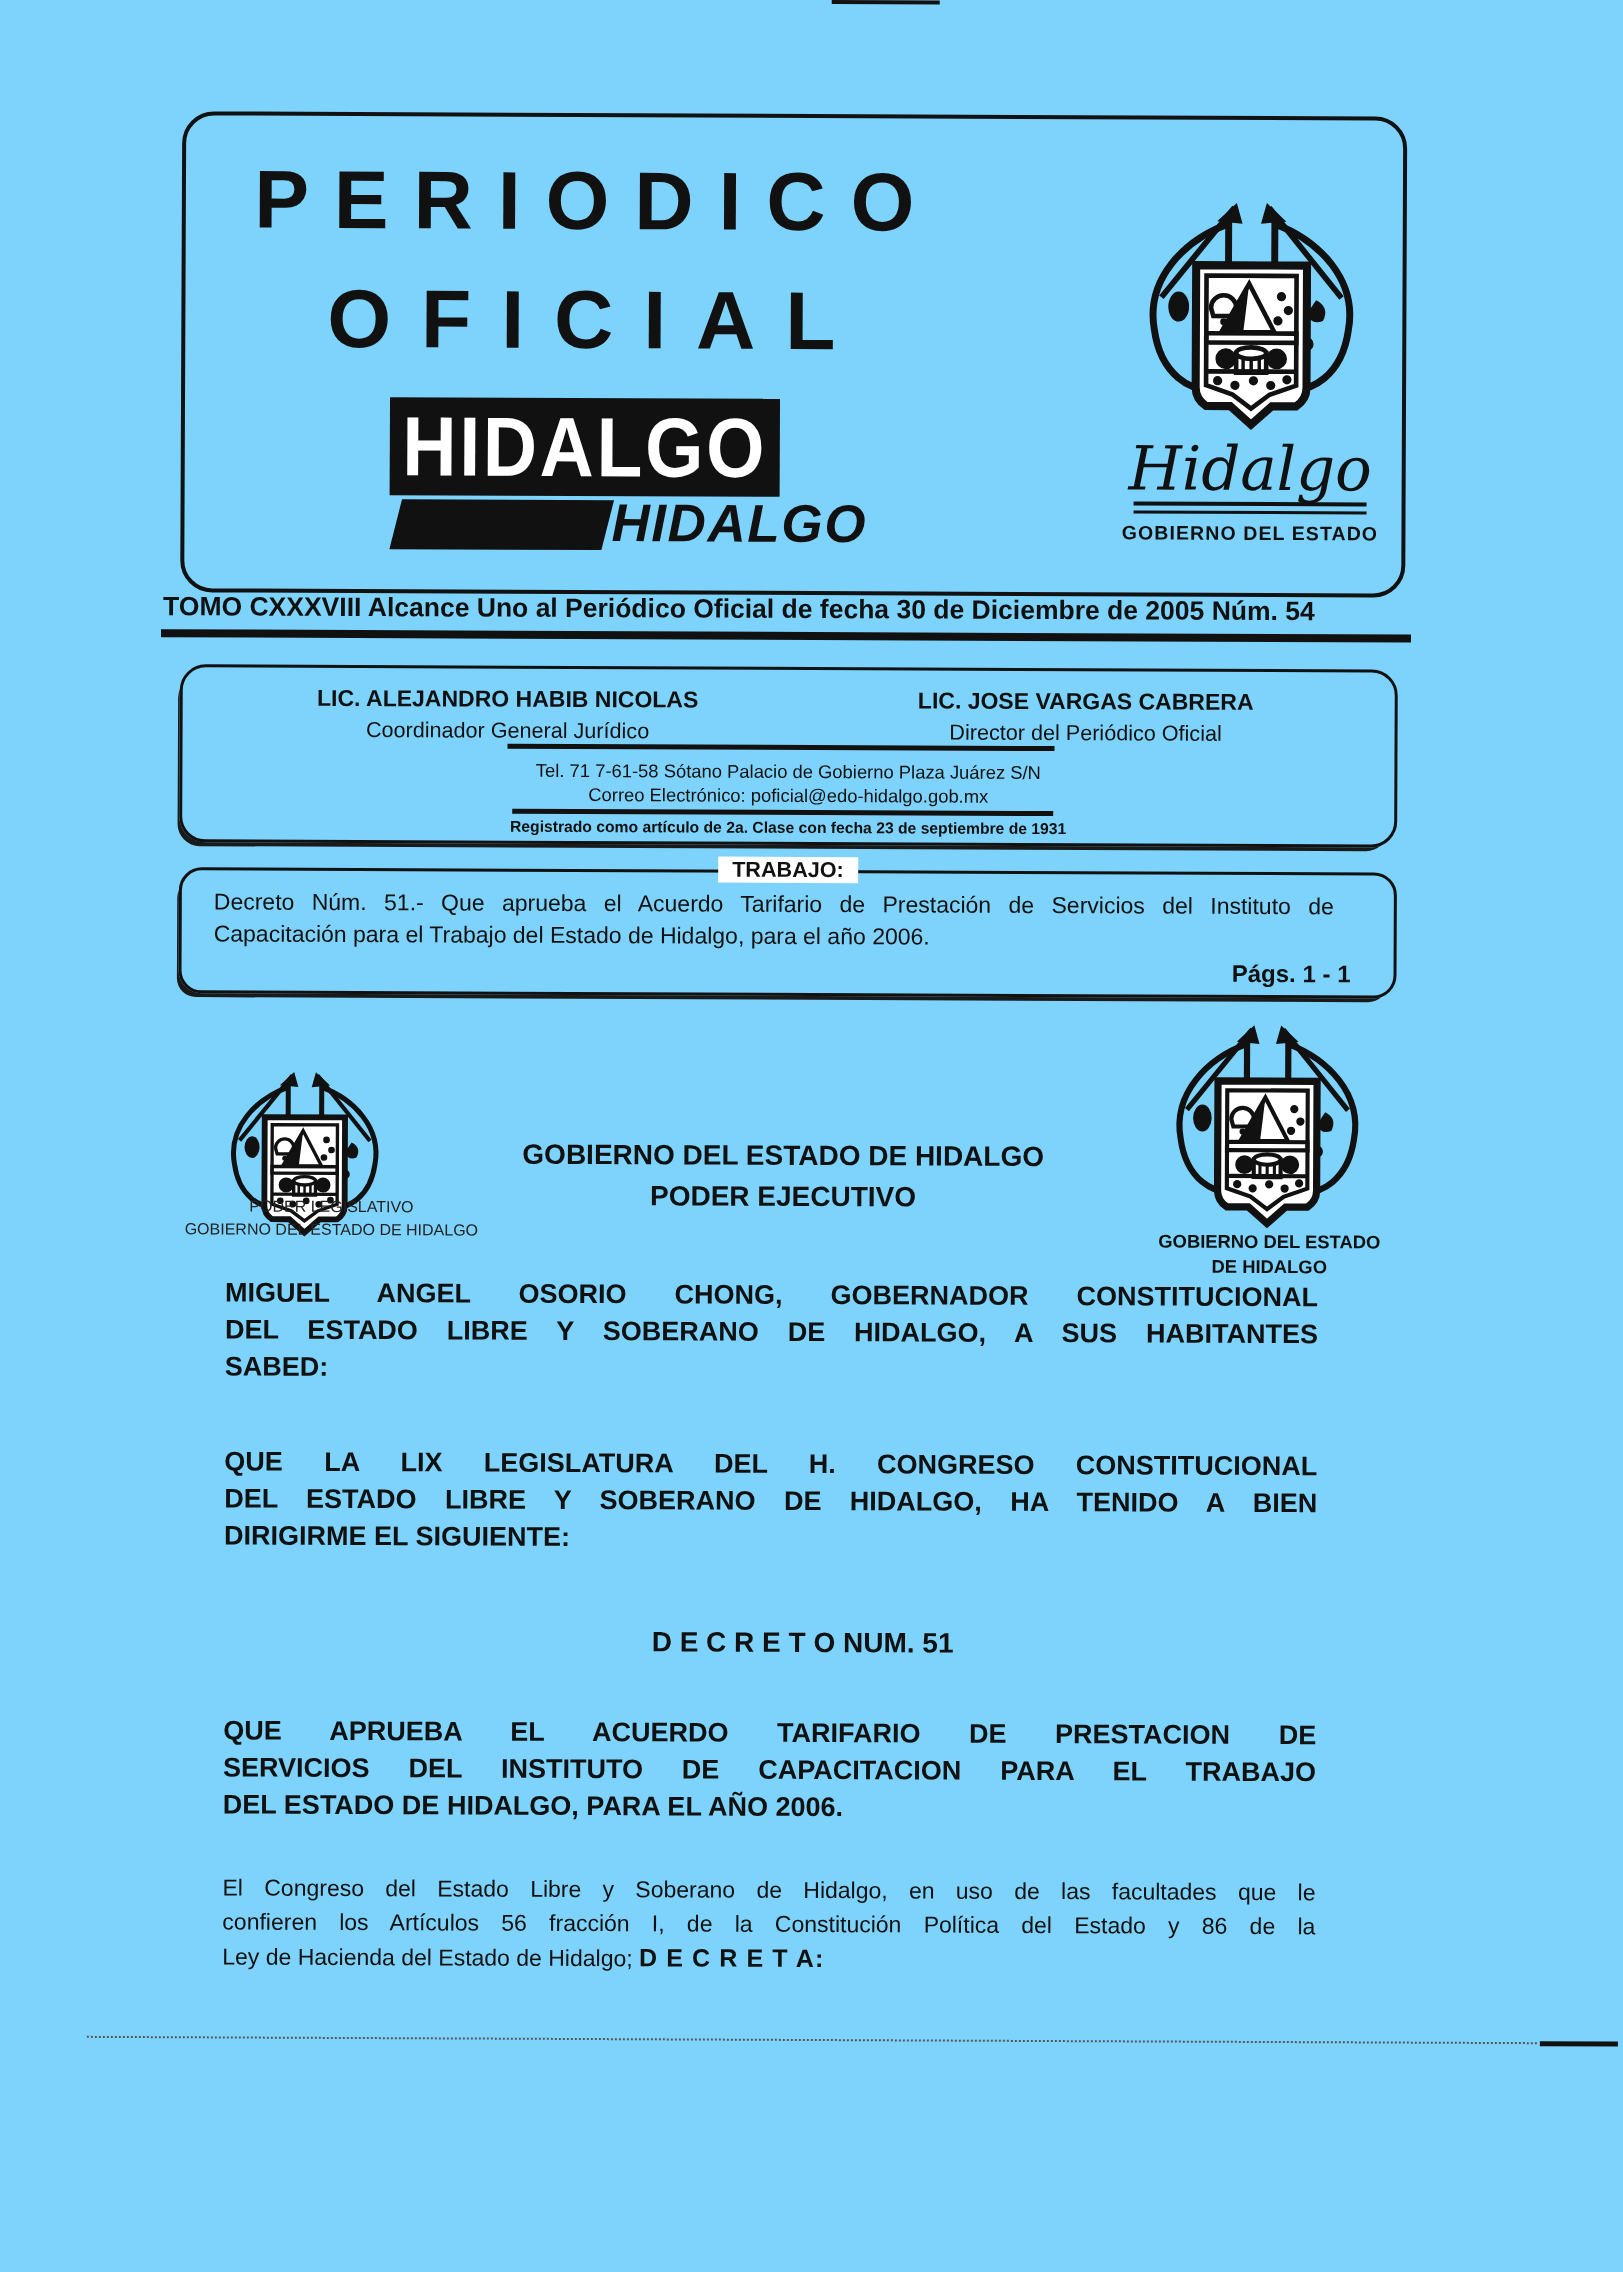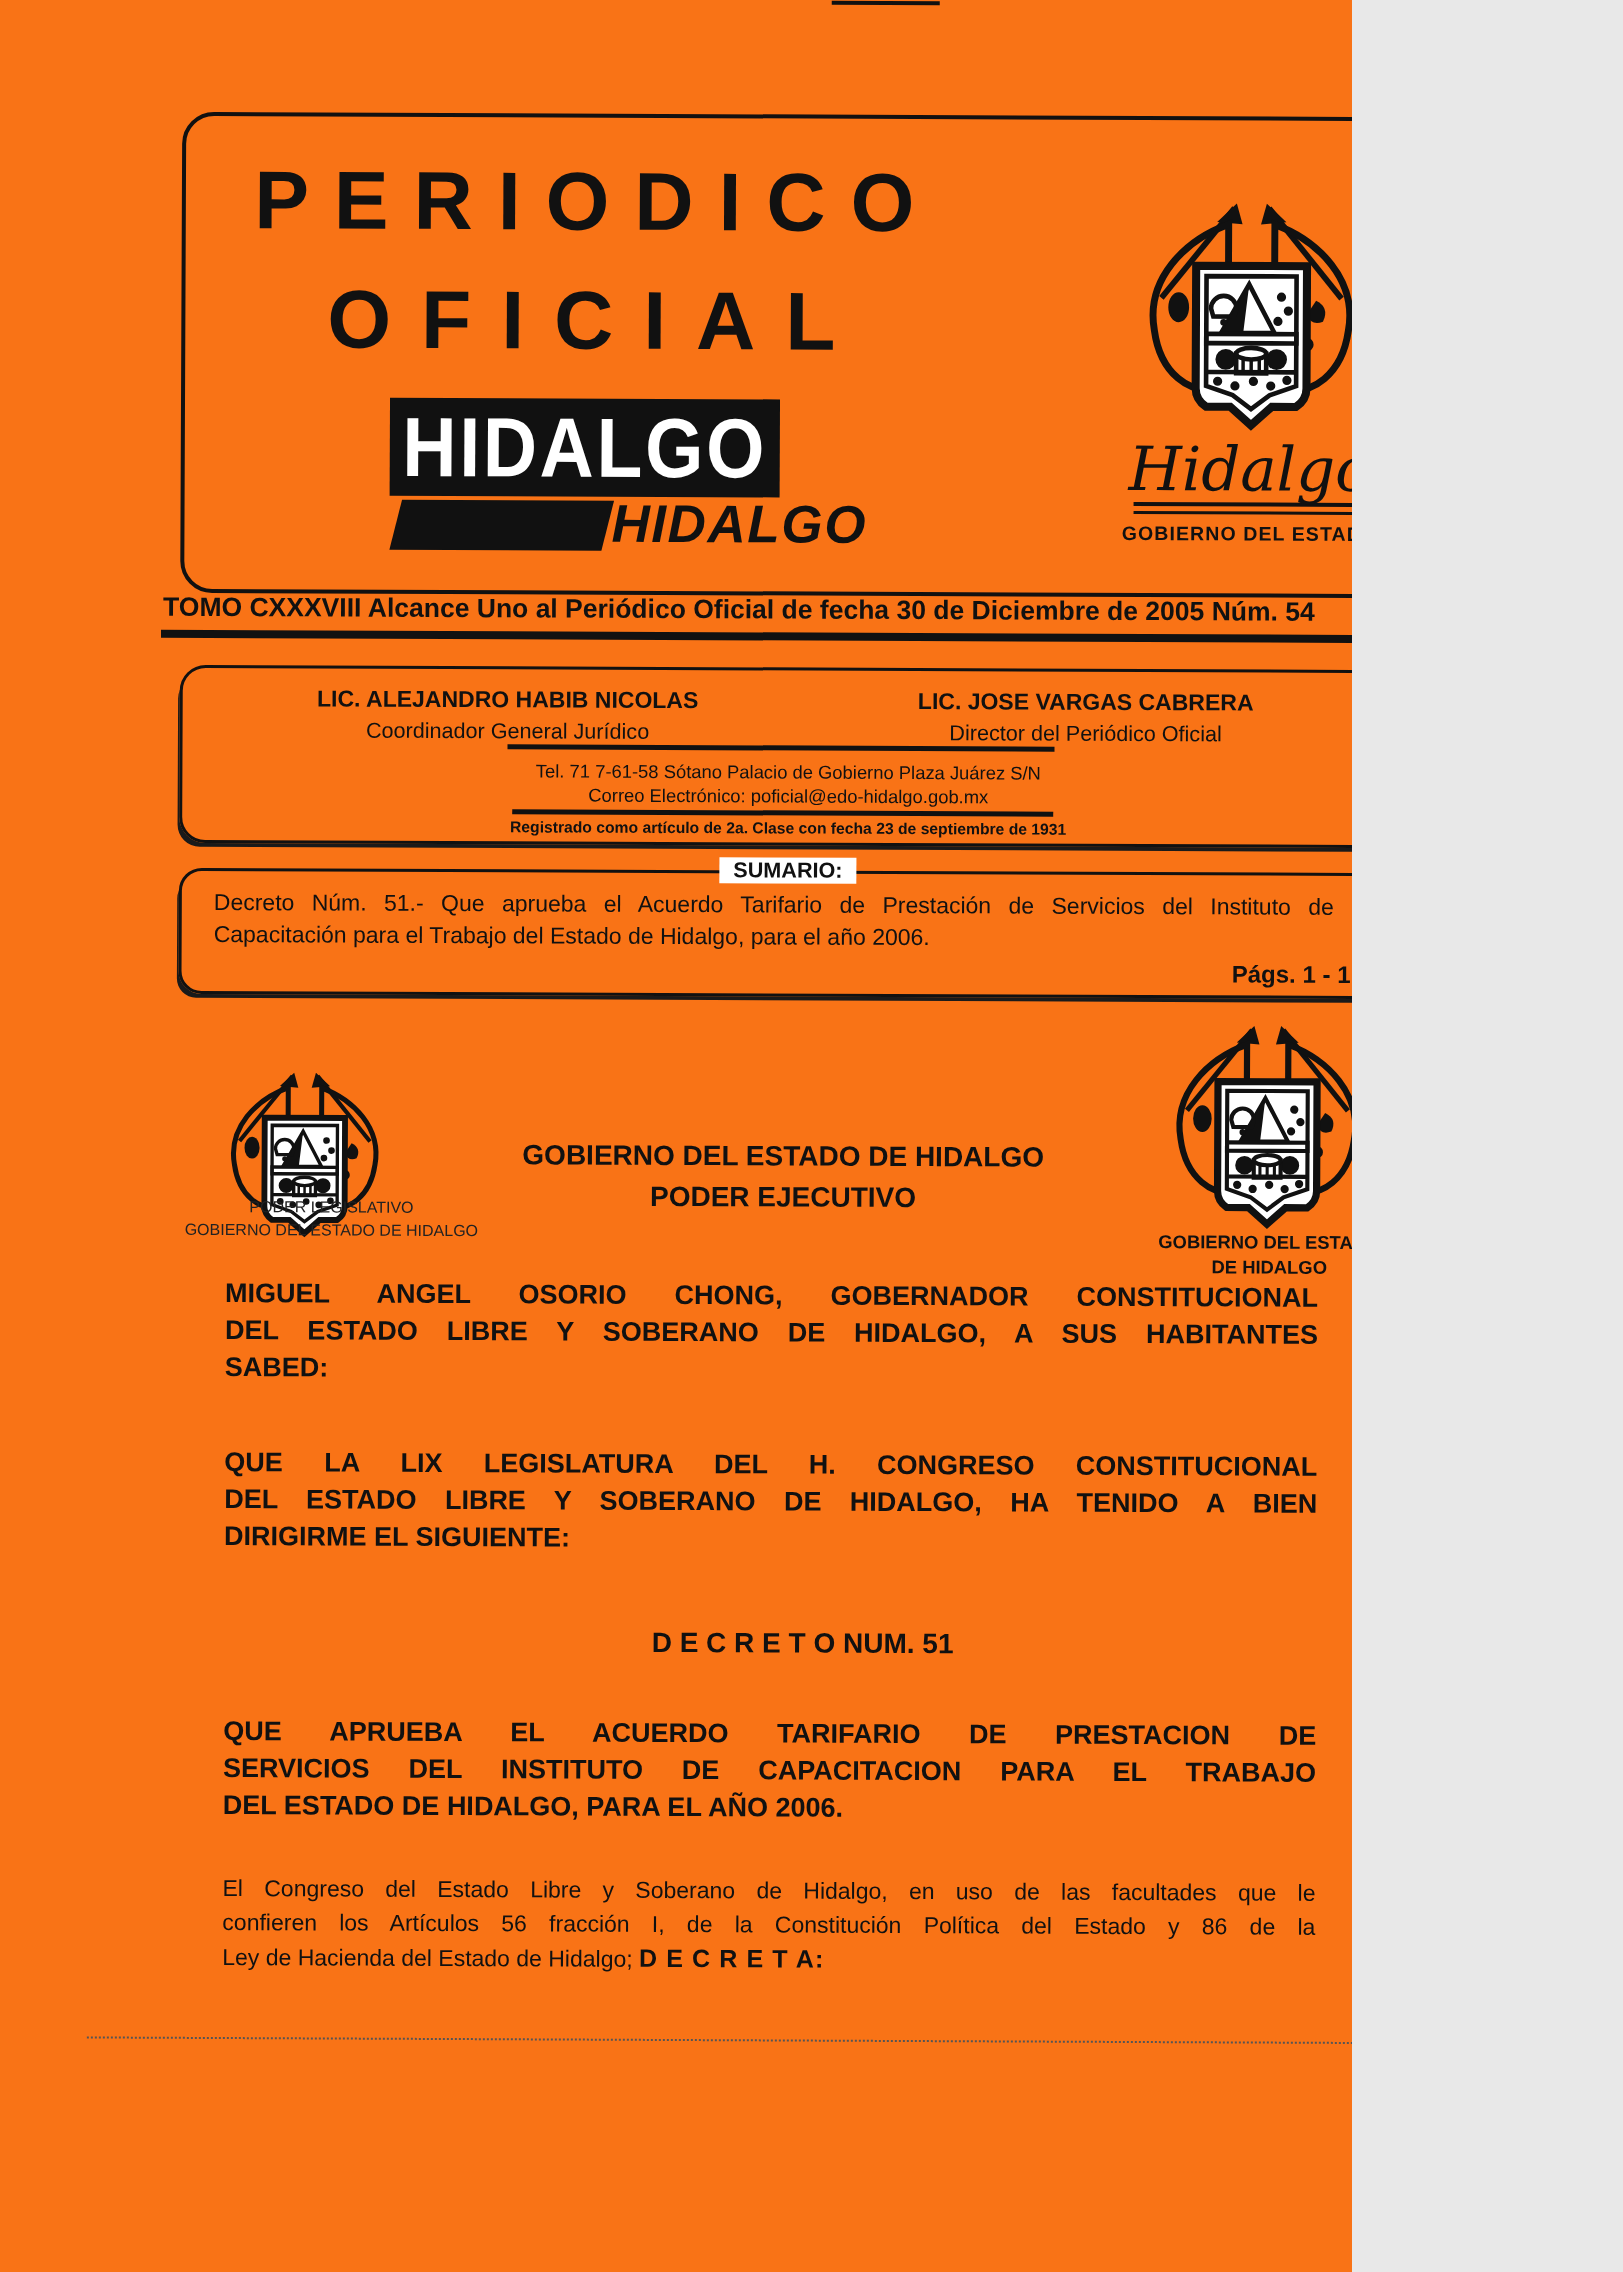--- a/index.html
+++ b/index.html
@@ -1,16 +1,16 @@
 <!DOCTYPE html>
 <html style="font-size:8.7px"><head>
 <meta charset="utf-8">
 <style>
   html,body{margin:0;padding:0;background:#e8e8e8;}
-  .page{position:relative;width:1352px;height:2273px;background:#f97316;overflow:hidden;
+  .page{position:relative;width:1623px;height:2273px;background:#7dd3fc;overflow:hidden;
         font-family:"Liberation Sans",sans-serif;color:#111;}
   .sheet{position:absolute;inset:0;transform:rotate(.25deg);transform-origin:50% 38%;}
   .abs{position:absolute;}
   .ink{background:#111;}
 
   
   .mast-box{left:179px;top:114px;width:1217px;height:473px;border:4.3px solid #111;border-radius:32px;}
   .mast-title{left:51px;top:43px;width:720px;text-align:center;font-weight:bold;
               font-size:82px;letter-spacing:25px;line-height:1;}
   .mast-title2{left:51px;top:162px;width:720px;text-align:center;font-weight:bold;
@@ -157,21 +157,21 @@
       <div class="dir-title">Director del Periódico Oficial</div>
     </div>
     <div class="abs ink dir-rule"></div>
     <div class="abs dir-tel">Tel. 71 7-61-58  Sótano Palacio de Gobierno Plaza Juárez S/N</div>
     <div class="abs dir-mail">Correo Electrónico: poficial@edo-hidalgo.gob.mx</div>
     <div class="abs ink dir-rule2"></div>
     <div class="abs dir-reg">Registrado como artículo de 2a. Clase con fecha 23 de septiembre de 1931</div>
   </div>
 
   <div class="abs sum-box">
-    <div class="abs sum-label">SUMARIO:</div>
+    <div class="abs sum-label">TRABAJO:</div>
     <div class="abs sum-entry">
       <div class="just">Decreto Núm. 51.- Que aprueba el Acuerdo Tarifario de Prestación de Servicios del Instituto de</div>
       <div>Capacitación para el Trabajo del Estado de Hidalgo, para el año 2006.</div>
     </div>
     <div class="abs sum-pages">Págs. 1 - 1</div>
   </div>
 
   <div class="abs crest-left">
     <svg viewBox="0 0 220 205" width="184" height="172">
           <use href="#crest"></use>

